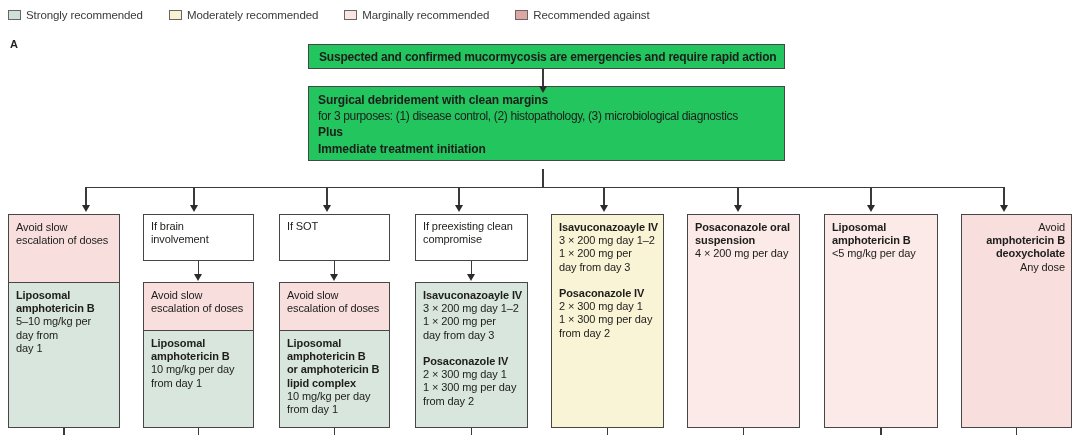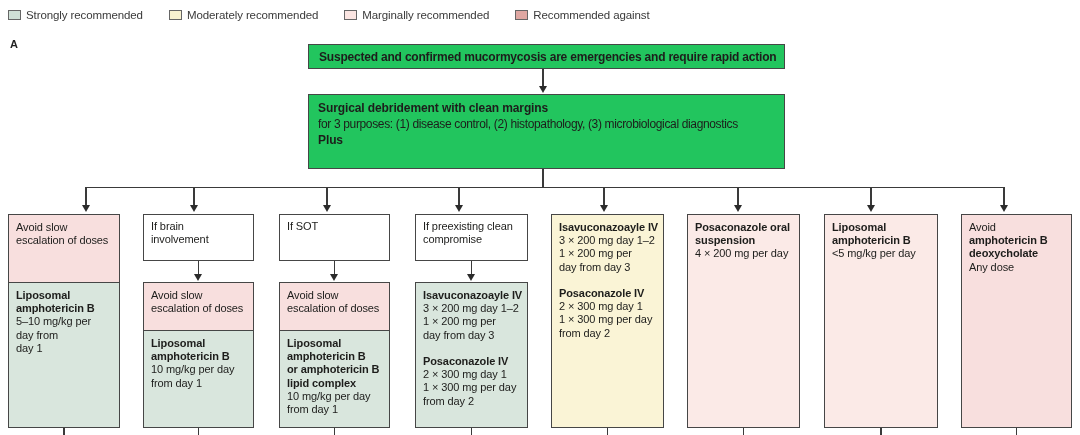--- a/index.html
+++ b/index.html
@@ -9,21 +9,21 @@
   }
   .b{font-weight:bold;}
   .legend{position:absolute;left:8px;top:5px;display:flex;align-items:flex-end;gap:26px;height:16px;}
   .legend-item{display:flex;align-items:center;gap:5px;}
   .swatch{width:13px;height:10px;border:1px solid #666;box-sizing:border-box;}
   .legend-label{font-size:11.5px;color:#3a3a3a;letter-spacing:-0.1px;white-space:nowrap;}
   .panel-label{position:absolute;left:10px;top:38px;font-size:11px;font-weight:bold;color:#222;}
   .box{position:absolute;border:1px solid #464646;box-sizing:border-box;background:#22c55e;}
   .topbox{left:308px;top:44px;width:477px;height:25px;display:flex;align-items:center;
     padding-left:10px;font-size:12px;font-weight:bold;letter-spacing:-0.2px;white-space:nowrap;}
-  .surgerybox{left:308px;top:94px;width:477px;height:75px;padding:5px 9px;}
+  .surgerybox{left:308px;top:86px;width:477px;height:75px;padding:5px 9px;}
   .surgerybox .t{font-size:12px;line-height:16.2px;white-space:nowrap;}
   .surgerybox .tight{letter-spacing:-0.35px;}
   .hline,.vline{position:absolute;background:#3a3a3a;}
   .hline{height:1.2px;}
   .vline{width:1.2px;}
   .arrowhead{position:absolute;width:0;height:0;
     border-left:4.5px solid transparent;border-right:4.5px solid transparent;
     border-top:7px solid #2b2b2b;}
   .colbox{position:absolute;border:1px solid #464646;box-sizing:border-box;
     display:flex;flex-direction:column;}
@@ -60,20 +60,21 @@
   <div class="panel-label">A</div>
 
   <div class="box topbox">
     <span>Suspected and confirmed mucormycosis are emergencies and require rapid action</span>
   </div>
 
   <div class="box surgerybox" id="surgery">
       <div class="t b">Surgical debridement with clean margins</div>
       <div class="t tight">for 3 purposes: (1) disease control, (2) histopathology, (3) microbiological diagnostics</div>
       <div class="t b">Plus</div>
+      <div class="t b">Immediate treatment initiation</div>
     </div>
 
   <div id="connectors">
       <div class="vline" style="left: 542.4px; top: 69px; height: 18px;"></div>
       <div class="arrowhead" style="left: 538.5px; top: 86px;"></div>
       <div class="vline" style="left: 542.4px; top: 169px; height: 19px;"></div>
       <div class="hline" style="left: 86px; top: 187px; width: 919px;"></div>
       <div class="vline" style="left: 85.4px; top: 187px; height: 18px;"></div>
       <div class="arrowhead" style="left: 81.5px; top: 205px;"></div>
       <div class="tick" style="left: 63.4px; top: 428px;"></div>
@@ -190,21 +191,21 @@
         </div>
       </div>
       <div class="colbox" style="left: 824px; top: 214px; width: 114px; height: 214px;">
         <div class="section grow" style="background: rgb(251, 234, 231);">
           <div class="t b">Liposomal</div>
           <div class="t b">amphotericin B</div>
           <div class="t">&lt;5 mg/kg per day</div>
         </div>
       </div>
       <div class="colbox" style="left: 961px; top: 214px; width: 111px; height: 214px;">
-        <div class="section grow" style="background: rgb(248, 223, 222);">
+        <div class="section grow" style="background: rgb(248, 223, 222); text-align: right;">
           <div class="t">Avoid</div>
           <div class="t b">amphotericin B</div>
           <div class="t b">deoxycholate</div>
           <div class="t">Any dose</div>
         </div>
       </div>
     </div>
 </div>
 
 </body></html>

